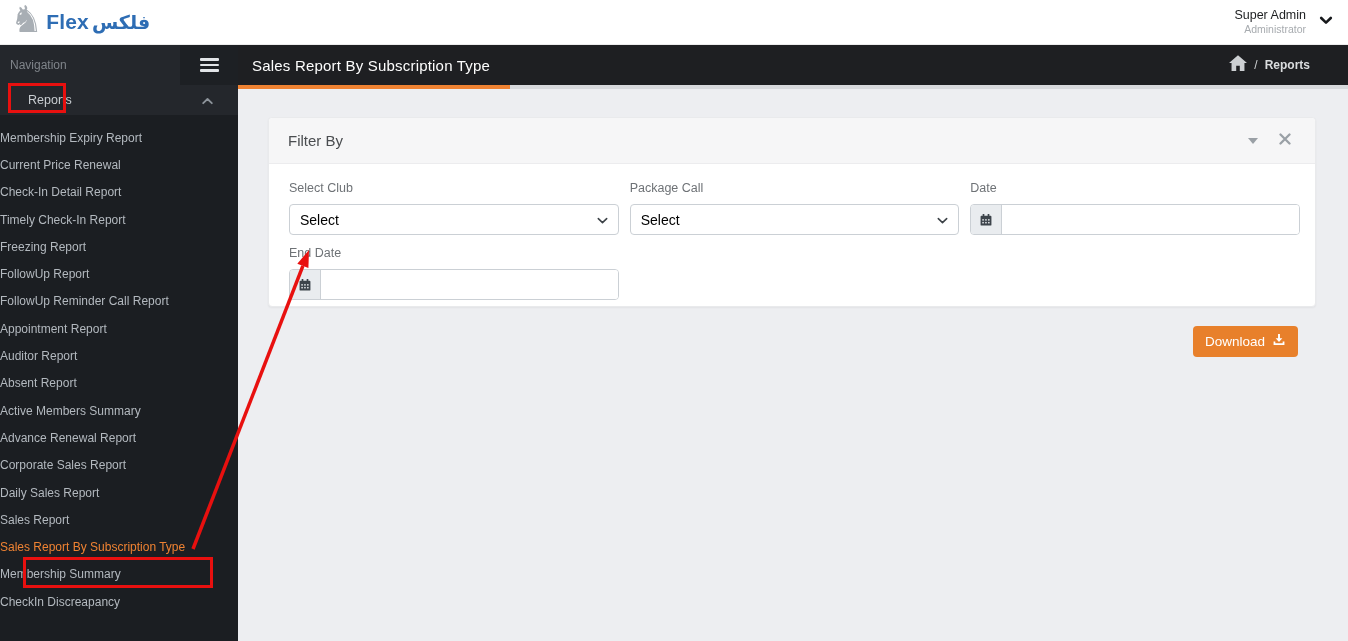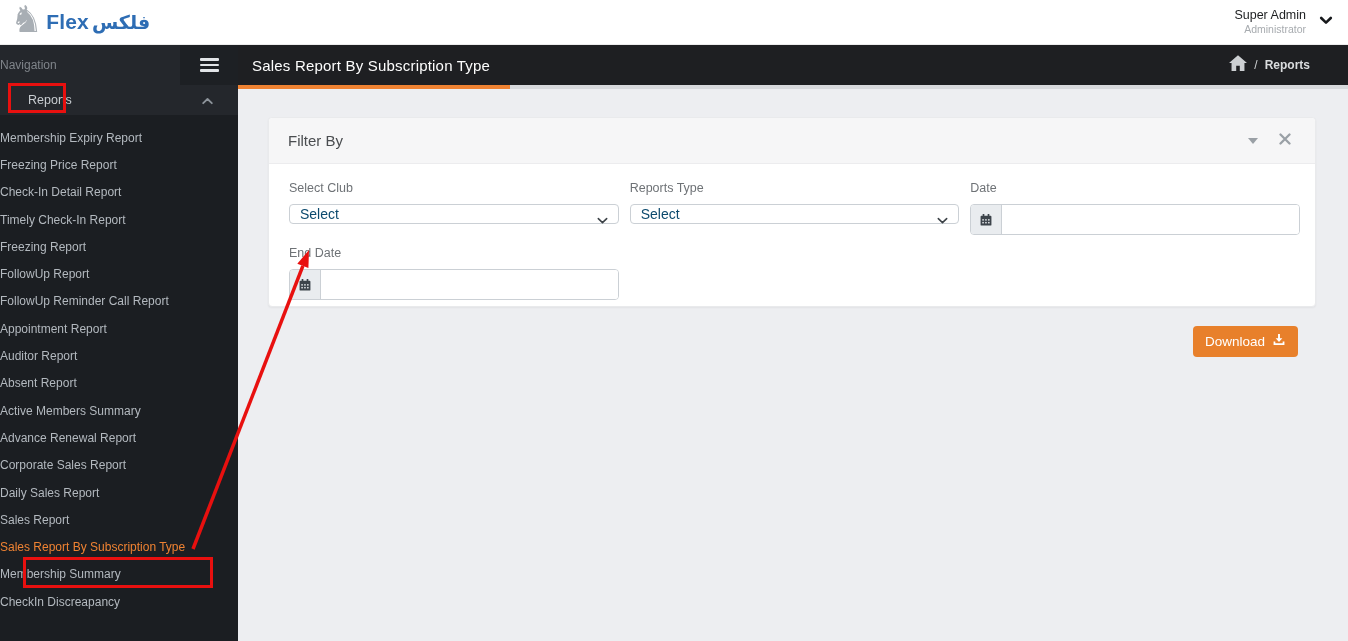--- a/index.html
+++ b/index.html
@@ -22,21 +22,21 @@
   .user-name { font-size: 12.5px; color: #1d1f21; font-weight: 500; }
   .user-role { font-size: 10.5px; color: #a7abaf; }
 
   
   .shell { display: flex; height: 596px; }
 
   
   .sidebar { width: 238px; min-width: 238px; background: var(--submenu-dark, #1b1e22);
              display: flex; flex-direction: column; }
   .nav-row { height: 40px; background: var(--sidebar-dark, #24272c); display: flex;
-             align-items: center; justify-content: space-between; }
+             align-items: center; justify-content: space-between; padding-left: 10px; }
   .nav-label { font-size: 12px; color: #7f848a; }
   .burger-block { width: 58px; height: 40px; background: #1d2024; display: flex;
                   flex-direction: column; align-items: center; justify-content: center; gap: 3px; cursor: pointer; }
   .burger-bar { width: 19px; height: 2.5px; background: #e2e5e8; border-radius: 1px; }
   .menu-row { height: 30px; background: var(--sidebar-dark, #24272c); display: flex;
               align-items: center; justify-content: space-between; padding: 0 25px 0 28px; cursor: pointer; }
   .menu-label { font-size: 12.5px; color: #c9cdd1; }
   .submenu { flex: 1; background: var(--submenu-dark, #1b1e22); padding-top: 9px; overflow: hidden; }
   .sub-item { height: 27.3px; display: flex; align-items: center; 
               font-size: 12px; color: #b3b9bf; cursor: pointer; white-space: nowrap; }
@@ -62,23 +62,23 @@
                  justify-content: space-between; padding: 0 22px 0 19px; }
   .card-title { font-size: 15px; color: #4a4d50; }
   .card-tools { display: flex; align-items: center; gap: 17px; }
   .tool-btn { background: none; border: none; cursor: pointer; display: flex; align-items: center; padding: 2px; }
   .caret-down { width: 0; height: 0; border-left: 5px solid transparent; border-right: 5px solid transparent;
                 border-top: 6px solid #9aa0a6; }
   .card-body { padding: 17px 15px 0 20px; }
   .fields { display: grid; grid-template-columns: repeat(3, 1fr); gap: 11px; }
   .field-label { display: block; font-size: 12.5px; color: #6e7276; margin-bottom: 9px; }
   .select-wrap { position: relative; }
-  .select-wrap select { width: 100%; height: 20px; appearance: none; -webkit-appearance: none;
+  .select-wrap select { width: 100%; height: 31px; appearance: none; -webkit-appearance: none;
                         border: 1px solid #cbd0d5; border-radius: 4px; background: #fff;
-                        padding: 0 28px 0 10px; font-size: 14px; color: #0c4a6e;
+                        padding: 0 28px 0 10px; font-size: 14px; color: #000000;
                         font-family: "Liberation Sans", sans-serif; }
   .select-chevron { position: absolute; right: 10px; top: 9px; pointer-events: none; }
   .date-group { display: flex; height: 31px; border: 1px solid #cbd0d5; border-radius: 4px;
                 overflow: hidden; background: #fff; }
   .date-prepend { width: 31px; background: #e9ecef; border-right: 1px solid #cbd0d5;
                   display: flex; align-items: center; justify-content: center; }
   .date-group input { flex: 1; border: none; outline: none; padding: 0 8px; font-size: 13px;
                       color: #43494e; font-family: "Liberation Sans", sans-serif; min-width: 0; }
   .actions { display: flex; justify-content: flex-end; margin-top: 26px; padding-right: 2px; }
   .download-btn { display: inline-flex; align-items: center; gap: 7px; height: 31px;
@@ -134,21 +134,21 @@
           <svg width="11" height="8" viewBox="0 0 11 8">
               <path d="M1.2 6.2L5.5 2l4.3 4.2" fill="none" stroke="#8d949b" stroke-width="1.8" stroke-linecap="round" stroke-linejoin="round"></path>
             </svg>
         </span>
       </div>
       <nav class="submenu" id="submenu">
           <div class="sub-item">
             <span>Membership Expiry Report</span>
           </div>
           <div class="sub-item">
-            <span>Freezing Price Report</span>
+            <span>Current Price Renewal</span>
           </div>
           <div class="sub-item">
             <span>Check-In Detail Report</span>
           </div>
           <div class="sub-item">
             <span>Timely Check-In Report</span>
           </div>
           <div class="sub-item">
             <span>Freezing Report</span>
           </div>
@@ -240,21 +240,21 @@
                   </select>
                   <span class="select-chevron">
                     <svg width="13" height="13" viewBox="0 0 14 14">
                         <path d="M2.5 5l4.5 4.3L11.5 5" fill="none" stroke="#3c4247" stroke-width="1.7" stroke-linecap="round" stroke-linejoin="round"></path>
                       </svg>
                   </span>
                 </div>
               </div>
 
               <div class="field">
-                <label class="field-label">Reports Type</label>
+                <label class="field-label">Package Call</label>
                 <div class="select-wrap">
                   <select>
                     <option>Select</option>
                   </select>
                   <span class="select-chevron">
                     <svg width="13" height="13" viewBox="0 0 14 14">
                         <path d="M2.5 5l4.5 4.3L11.5 5" fill="none" stroke="#3c4247" stroke-width="1.7" stroke-linecap="round" stroke-linejoin="round"></path>
                       </svg>
                   </span>
                 </div>

